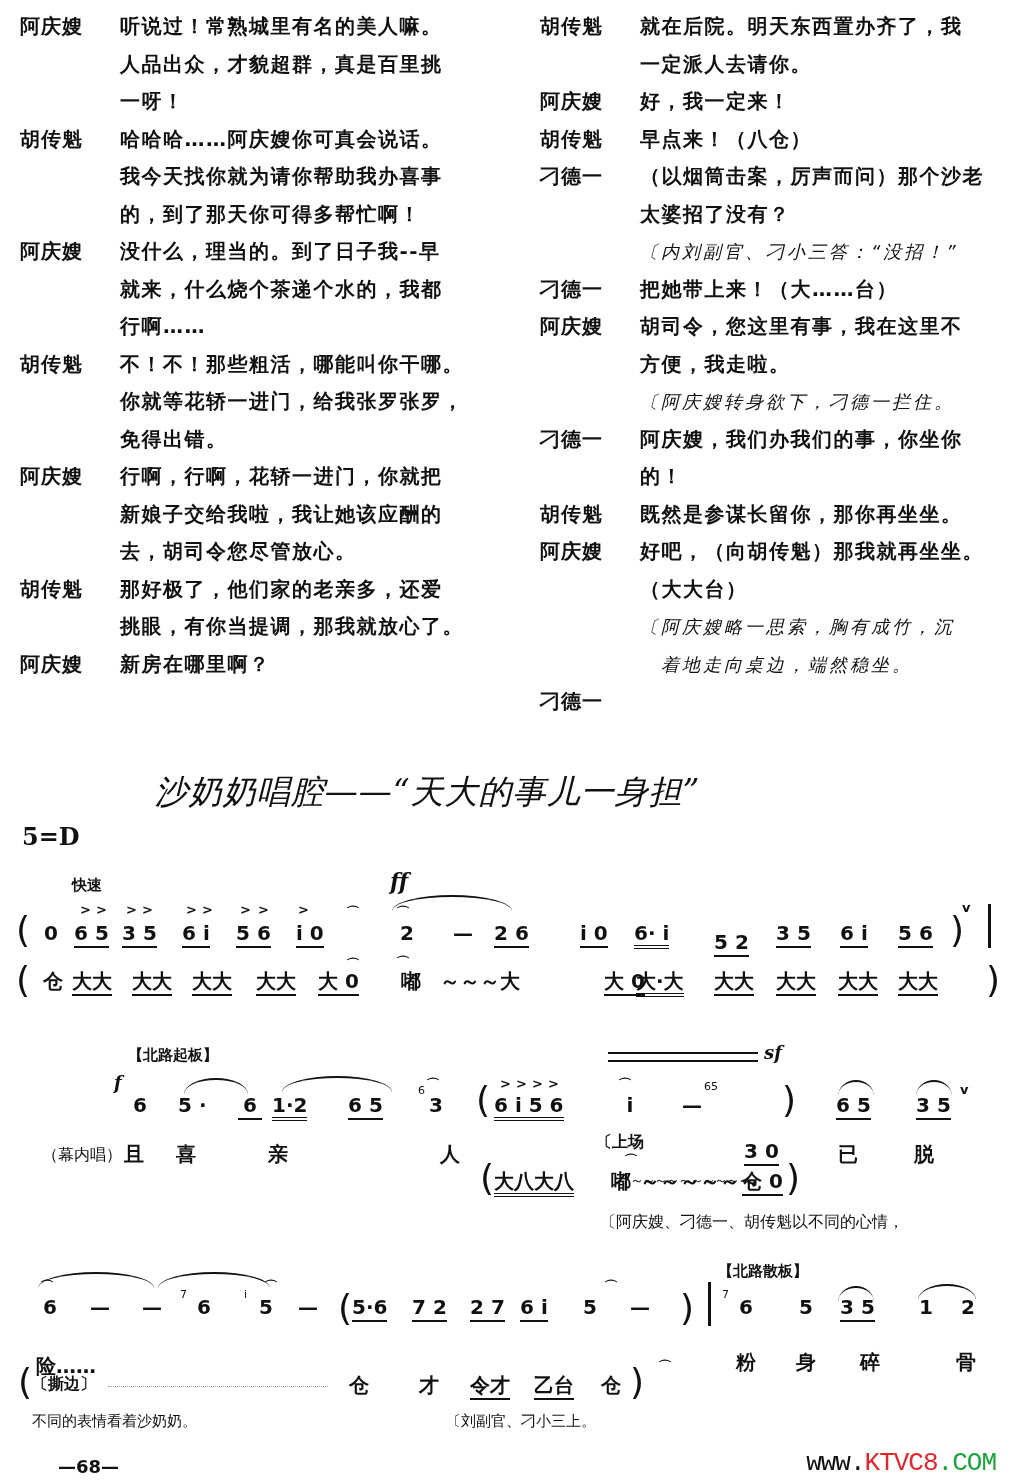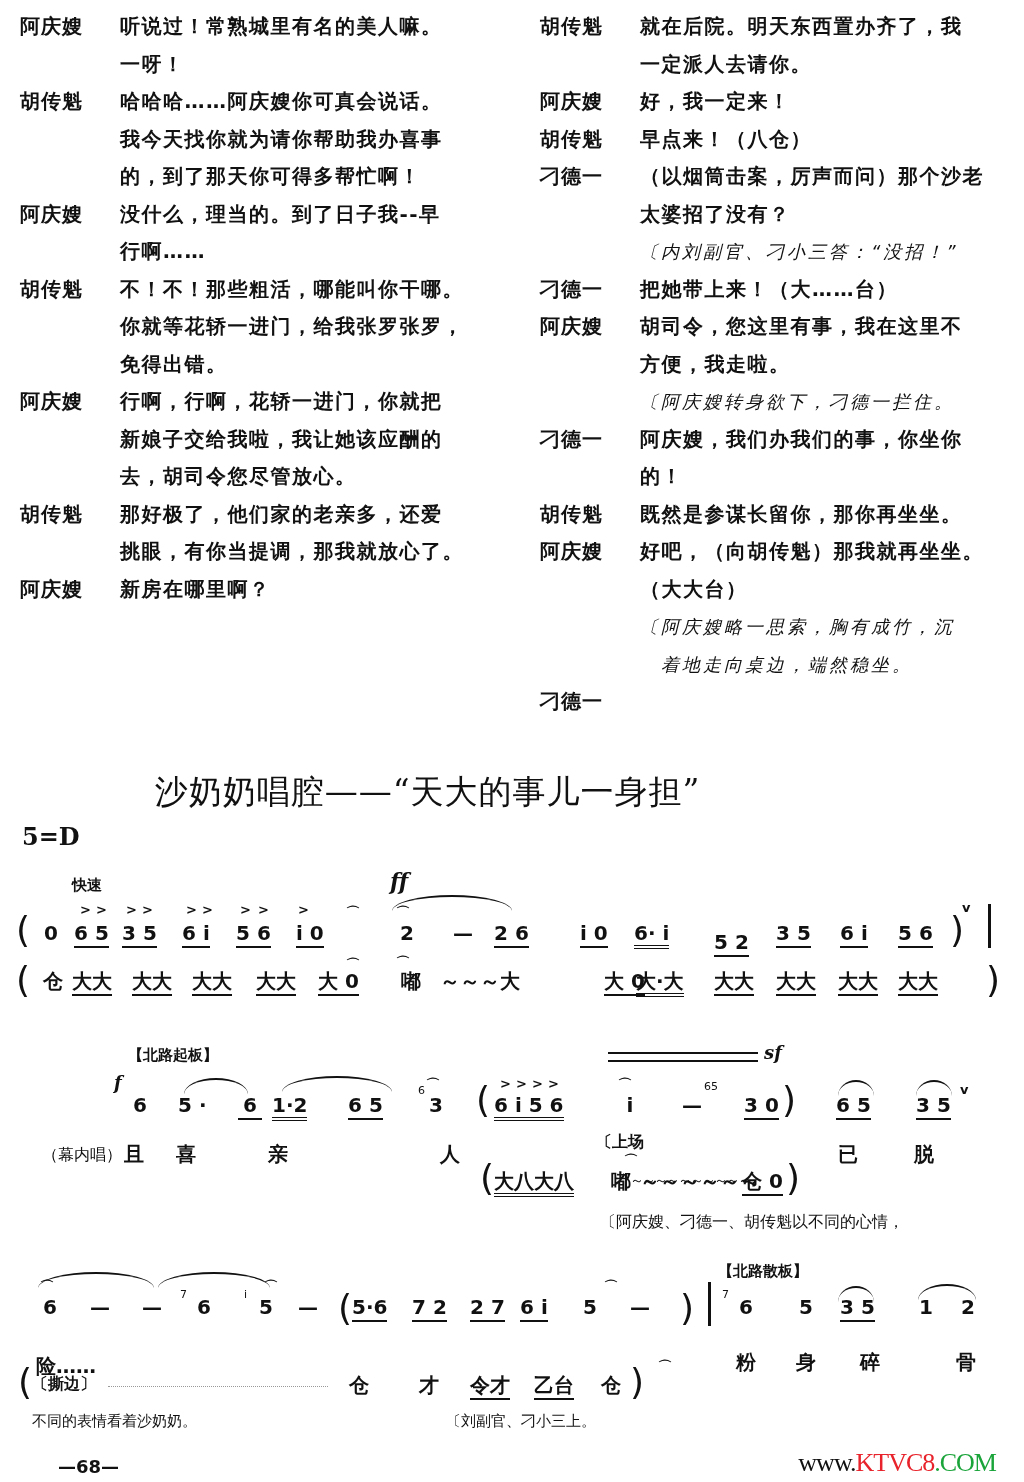--- a/index.html
+++ b/index.html
@@ -9,69 +9,74 @@
   
   .col{position:absolute;top:8px;width:490px;}
   .col.left{left:20px;}
   .col.right{left:540px;}
   .row{display:flex;font-size:20px;line-height:37.5px;}
   .spk{width:100px;flex:none;font-weight:bold;letter-spacing:1px;}
   .txt{width:372px;font-weight:bold;letter-spacing:1.5px;}
   .stage{font-weight:normal;font-style:italic;letter-spacing:3px;font-size:18px;}
   
   .title{left:0;width:855px;top:770px;text-align:center;font-size:33px;letter-spacing:1px;
-         font-family:"DejaVu Serif","Liberation Serif",serif;}
+         font-family:"DejaVu Serif","Liberation Serif",serif;font-style:italic;}
   .key{left:22px;top:822px;font-size:24px;font-weight:bold;font-family:"DejaVu Serif",serif;}
   
   .n{position:absolute;font-size:20px;font-weight:bold;text-align:center;line-height:22px;}
   .n.ul{border-bottom:2px solid #111;padding-bottom:2px;}
   .n.dul{border-bottom:4px double #111;padding-bottom:1px;}
   .paren{position:absolute;font-size:36px;line-height:36px;font-weight:normal;}
   .acc{position:absolute;font-size:13px;font-weight:bold;}
   .ferm{position:absolute;font-size:14px;font-weight:bold;}
   .dyn{position:absolute;font-style:italic;font-weight:bold;font-family:"DejaVu Serif",serif;}
   .lbl{position:absolute;font-size:16px;font-weight:bold;}
   .lyr{position:absolute;font-size:20px;font-weight:bold;margin-top:17px;}
   .note-sm{position:absolute;font-size:16px;}
   .slur{position:absolute;border-top:2px solid #111;border-radius:50% 50% 0 0/100% 100% 0 0;height:14px;}
   .bar{position:absolute;width:3px;background:#111;}
   .wave{position:absolute;font-size:14px;letter-spacing:-2px;}
   .page{left:58px;top:1456px;font-size:18px;font-weight:bold;}
-  .wm{right:28px;top:1448px;font-size:26px;font-family:Liberation Serif, serif;letter-spacing:-1px;}
+  .wm{right:28px;top:1448px;font-size:26px;font-family:Liberation Mono, monospace;letter-spacing:-1px;}
 </style>
 </head>
 <body>
 
 <div class="col left" id="colLeft">
     <div class="row">
       <span class="spk">阿庆嫂</span>
       <span class="txt">听说过！常熟城里有名的美人嘛。</span>
     </div>
     <div class="row">
       <span class="spk"></span>
+      <span class="txt">人品出众，才貌超群，真是百里挑</span>
     </div>
     <div class="row">
       <span class="spk"></span>
       <span class="txt">一呀！</span>
     </div>
     <div class="row">
       <span class="spk">胡传魁</span>
       <span class="txt">哈哈哈……阿庆嫂你可真会说话。</span>
     </div>
     <div class="row">
       <span class="spk"></span>
       <span class="txt">我今天找你就为请你帮助我办喜事</span>
     </div>
     <div class="row">
       <span class="spk"></span>
       <span class="txt">的，到了那天你可得多帮忙啊！</span>
     </div>
     <div class="row">
       <span class="spk">阿庆嫂</span>
       <span class="txt">没什么，理当的。到了日子我--早</span>
+    </div>
+    <div class="row">
+      <span class="spk"></span>
+      <span class="txt">就来，什么烧个茶递个水的，我都</span>
     </div>
     <div class="row">
       <span class="spk"></span>
       <span class="txt">行啊……</span>
     </div>
     <div class="row">
       <span class="spk">胡传魁</span>
       <span class="txt">不！不！那些粗活，哪能叫你干哪。</span>
     </div>
     <div class="row">
@@ -240,21 +245,21 @@
 <div id="sys2mel">
     <div class="n" style="left: 128px; top: 1094px; min-width: 24px;">6</div>
     <div class="n" style="left: 178px; top: 1094px; min-width: 24px;">5 ·</div>
     <div class="n ul" style="left: 238px; top: 1094px; min-width: 24px;">6</div>
     <div class="n dul" style="left: 272px; top: 1094px; min-width: 24px;">1·2</div>
     <div class="n ul" style="left: 348px; top: 1094px; min-width: 24px;">6 5</div>
     <div class="n" style="left: 424px; top: 1094px; min-width: 24px;">3</div>
     <div class="n dul" style="left: 494px; top: 1094px; min-width: 24px;">6 i 5 6</div>
     <div class="n" style="left: 618px; top: 1094px; min-width: 24px;">i</div>
     <div class="n" style="left: 680px; top: 1094px; min-width: 24px;">—</div>
-    <div class="n ul" style="left: 744px; top: 1094px; min-width: 24px;">3 0</div>
+    <div class="n ul" style="left: 744px; top: 1140px; min-width: 24px;">3 0</div>
     <div class="n ul" style="left: 836px; top: 1094px; min-width: 24px;">6 5</div>
     <div class="n ul" style="left: 916px; top: 1094px; min-width: 24px;">3 5</div>
   </div>
 <div class="note-sm" style="left:418px;top:1084px;font-size:11px;">6</div>
 <div class="note-sm" style="left:704px;top:1080px;font-size:11px;">65</div>
 <div class="paren" style="left:476px;top:1082px;">(</div>
 <div class="paren" style="left:782px;top:1082px;">)</div>
 <div style="position:absolute;left:608px;top:1052px;width:150px;height:6px;border-top:2px solid #111;border-bottom:2px solid #111;"></div>
 <div class="dyn" style="left:764px;top:1042px;font-size:18px;">sf</div>
 <div class="slur" style="left:838px;top:1080px;width:36px;"></div>

